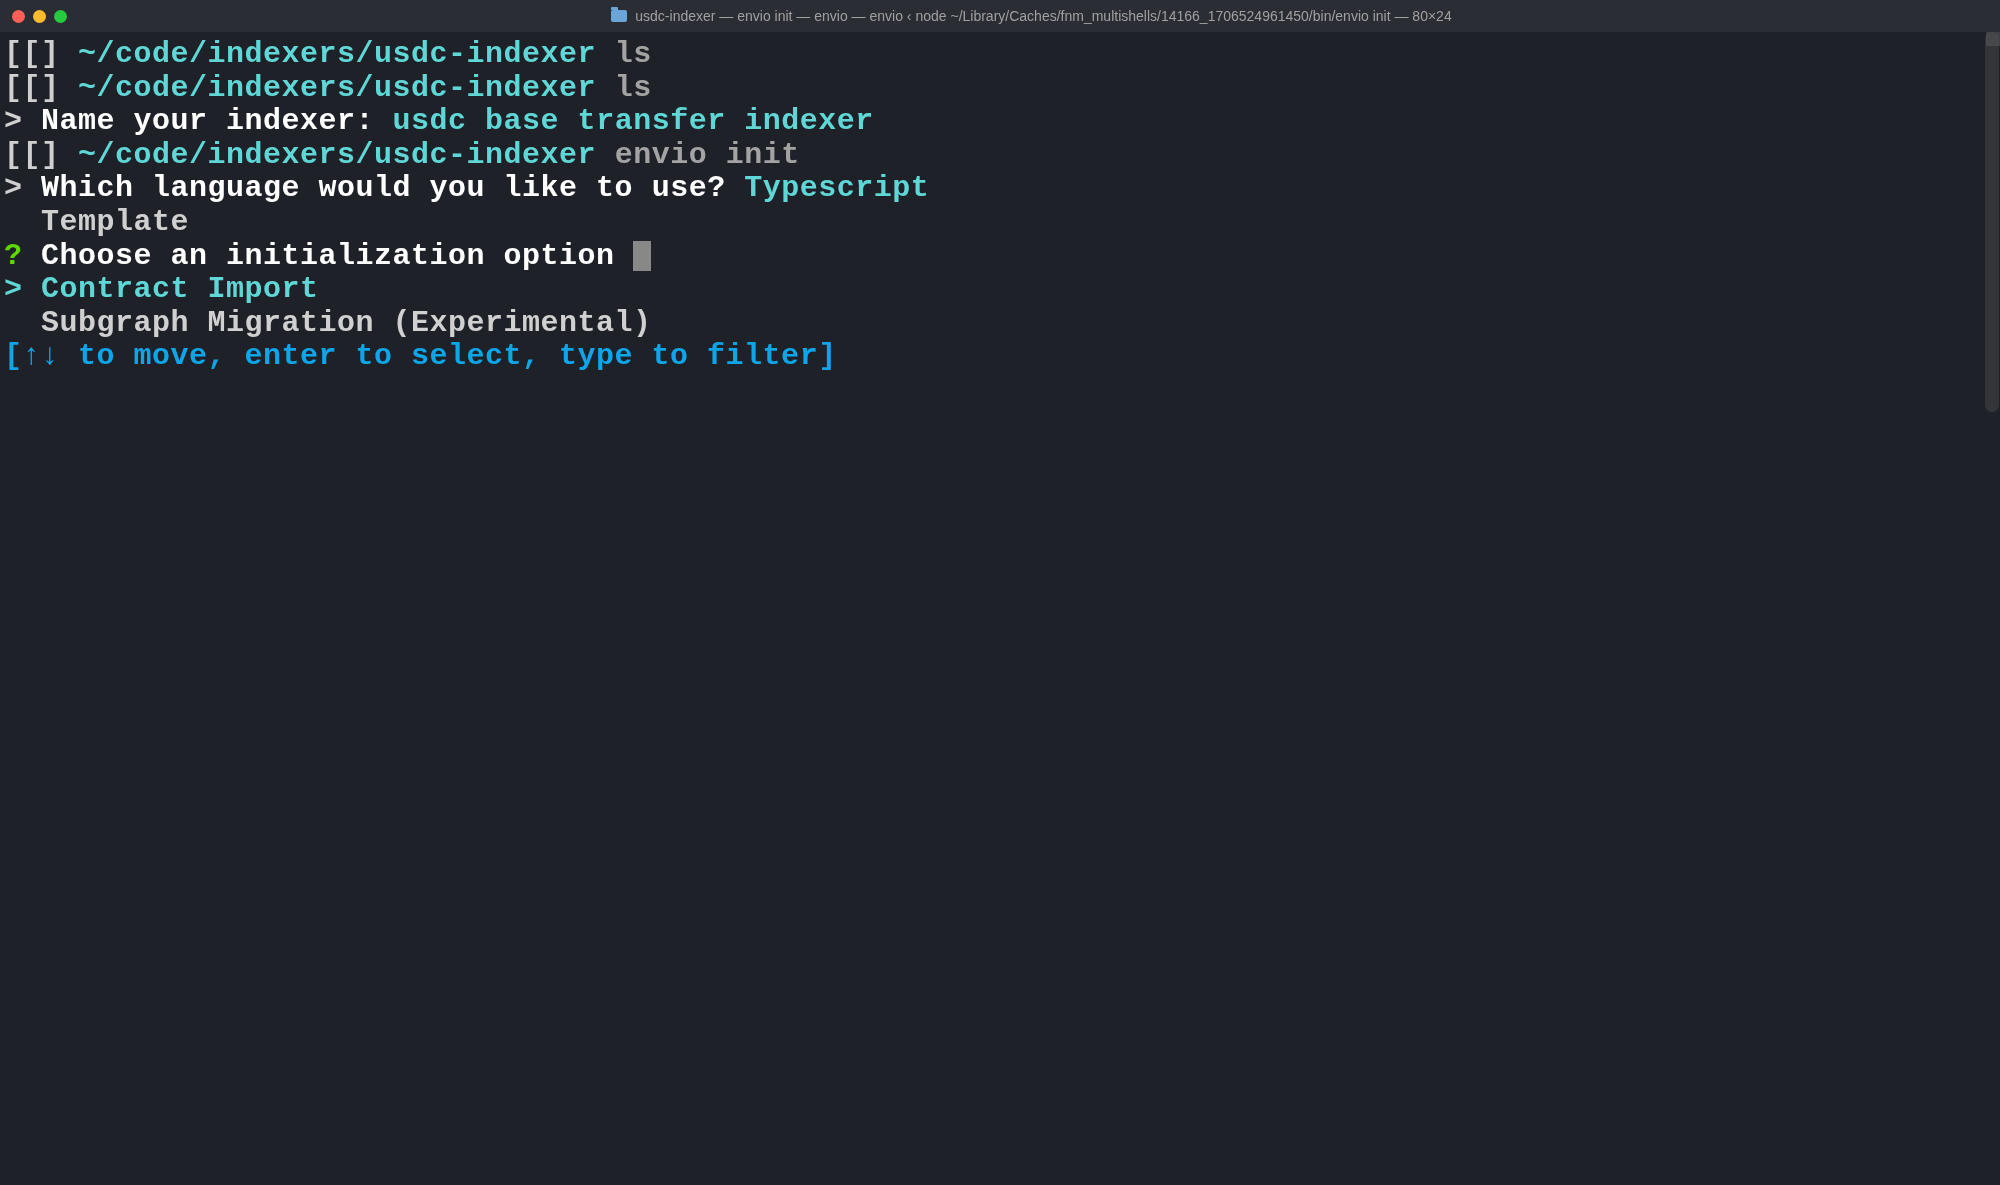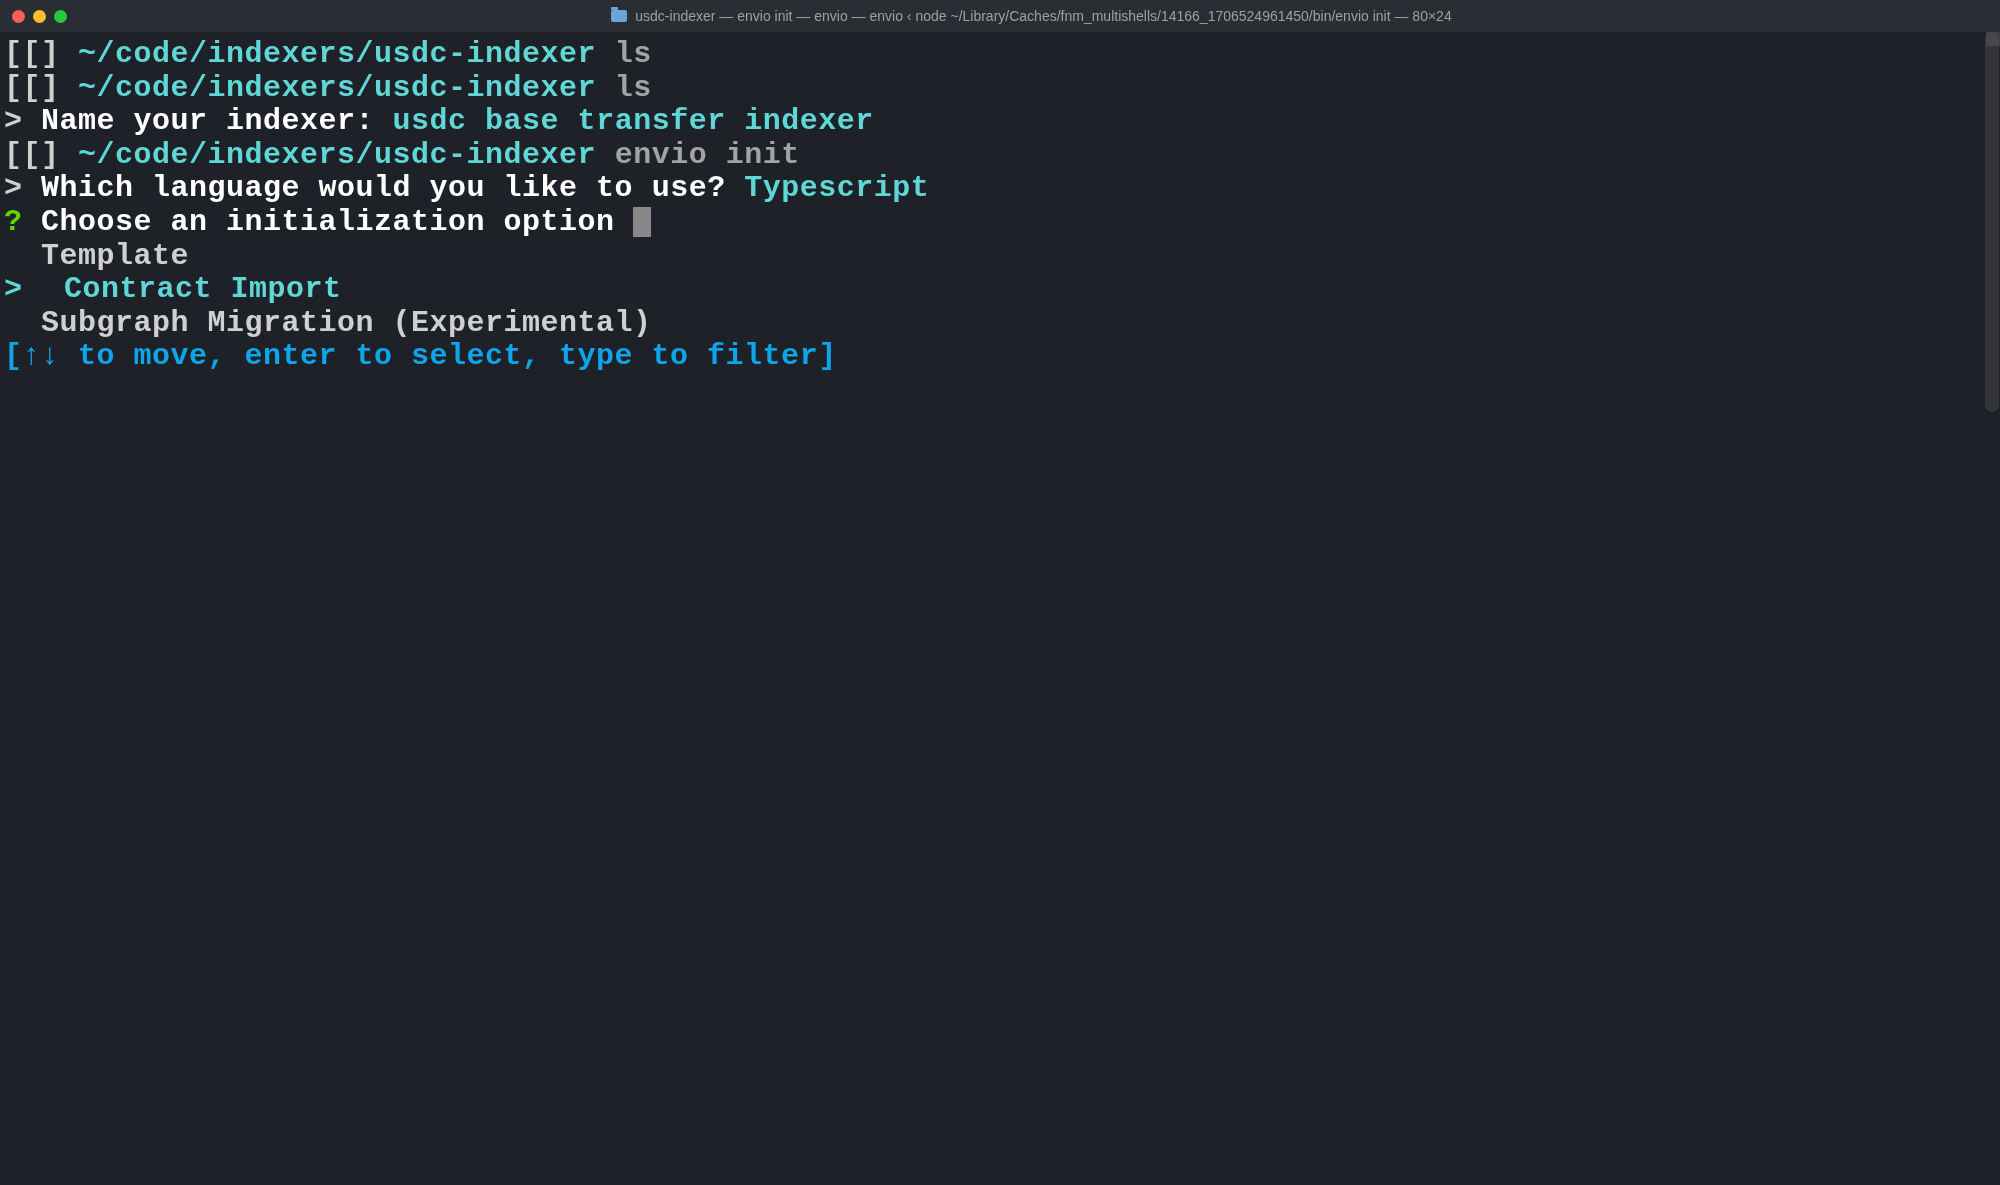--- a/index.html
+++ b/index.html
@@ -79,21 +79,21 @@
     }
     .prompt-bracket { color: #d0d0d0; }
     .path { color: #5fd7d7; margin-top: 20px; }
     .cmd { color: #a3a3a3; }
     .gt-white { color: #d0d0d0; }
     .gt-cyan { color: #5fd7d7; }
     .label { color: #ffffff; }
     .answer { color: #5fd7d7; }
     .question-mark { color: #5fd700; }
     .option { color: #d0d0d0; }
-    .option-selected { color: #5fd7d7; margin-left: 23px; }
+    .option-selected { color: #5fd7d7; }
     .hint { color: #0ea5e9; }
     .cursor {
       display: inline-block;
       width: 18px;
       height: 30px;
       background: #888;
       vertical-align: text-bottom;
       margin-bottom: 2px;
     }
     .scrollbar-track {
@@ -138,22 +138,22 @@
     <div class="window-title">usdc-indexer — envio init — envio — envio ‹ node ~/Library/Caches/fnm_multishells/14166_1706524961450/bin/envio init — 80×24</div>
   </div>
 </div>
 
 <div class="terminal">
   <div class="line"><span class="prompt-bracket">[[] </span><span class="path">~/code/indexers/usdc-indexer</span><span> </span><span class="cmd">ls</span></div>
   <div class="line"><span class="prompt-bracket">[[] </span><span class="path">~/code/indexers/usdc-indexer</span><span> </span><span class="cmd">ls</span></div>
   <div class="line"><span class="gt-white">&gt;</span><span> </span><span class="label">Name your indexer: </span><span class="answer">usdc base transfer indexer</span></div>
   <div class="line"><span class="prompt-bracket">[[] </span><span class="path">~/code/indexers/usdc-indexer</span><span> </span><span class="cmd">envio init</span></div>
   <div class="line"><span class="gt-white">&gt;</span><span> </span><span class="label">Which language would you like to use? </span><span class="answer">Typescript</span></div>
+  <div class="line"><span>  </span><span class="option">Template</span></div>
   <div class="line"><span class="question-mark">?</span><span> </span><span class="label">Choose an initialization option </span><span class="cursor"></span></div>
-  <div class="line"><span>  </span><span class="option">Template</span></div>
   <div class="line"><span class="gt-cyan">&gt; </span><span class="option-selected">Contract Import</span></div>
   <div class="line"><span>  </span><span class="option">Subgraph Migration (Experimental)</span></div>
   <div class="line"><span class="hint">[↑↓ to move, enter to select, type to filter]</span></div>
 </div>
 
 <div class="scrollbar-track">
   <div class="scroll-top-mark"></div>
   <div class="scrollbar-thumb"></div>
 </div>
 

